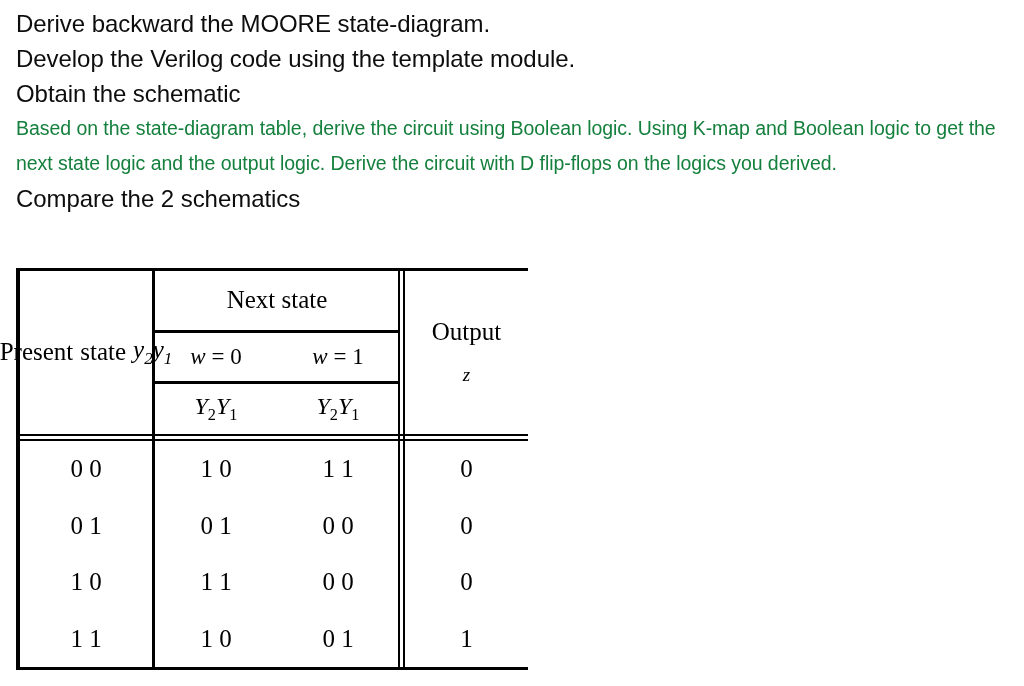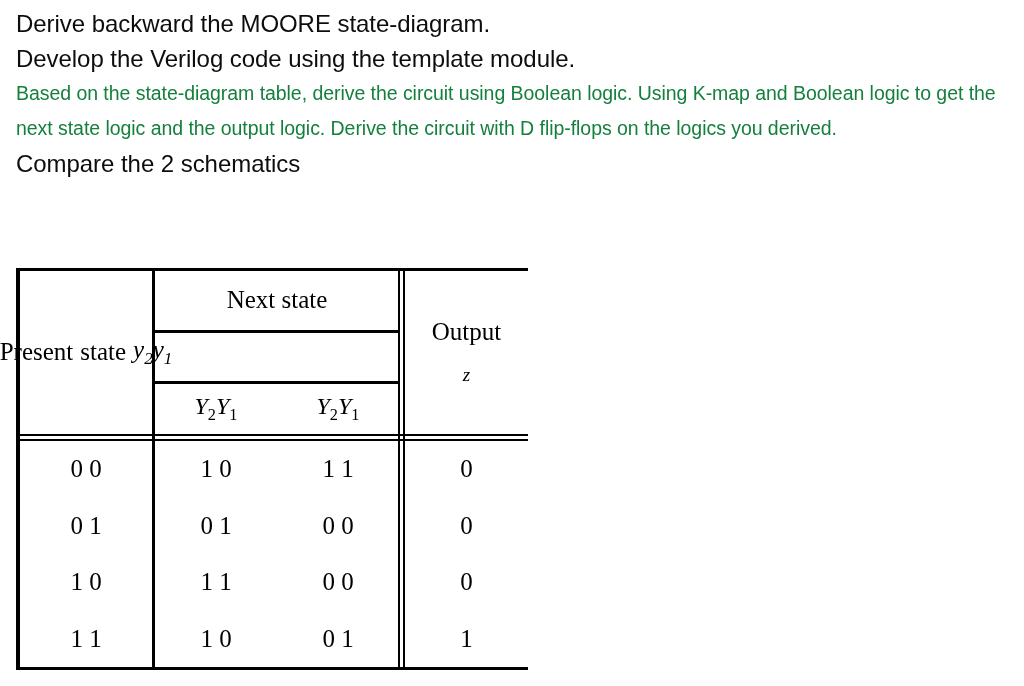--- a/index.html
+++ b/index.html
@@ -165,20 +165,21 @@
   .c-w0      { position: absolute; left: 139px; width: 122px; text-align: center; }
   .c-w1      { position: absolute; left: 261px; width: 122px; text-align: center; }
   .c-out     { position: absolute; left: 389px; width: 123px; text-align: center; }
 </style>
 </head>
 <body>
 
 <div id="instructions">
   <div class="instr-line">Derive backward the MOORE state-diagram.</div>
   <div class="instr-line">Develop the Verilog code using the template module.</div>
+  <div class="instr-line">Obtain the schematic</div>
   <div class="instr-para">Based on the state-diagram table, derive the circuit using Boolean logic. Using K-map and Boolean logic to get the next state logic and the output logic. Derive the circuit with D flip-flops on the logics you derived.</div>
   <div class="instr-line">Compare the 2 schematics</div>
 </div>
 
 <div id="state-table-wrap">
 
   <div class="rule rule-top"></div>
   <div class="rule rule-bottom"></div>
   <div class="rule rule-left"></div>
   <div class="rule rule-hdr-a"></div>
@@ -190,20 +191,24 @@
   <div class="rule rule-ns-b"></div>
 
   <div class="hdr-present">
     <div>Present</div>
     <div>state</div>
     <div class="sub"><span>y</span><sub>2</sub><span>y</span><sub>1</sub></div>
   </div>
 
   <div class="hdr-nextstate">Next state</div>
 
+  <div class="hdr-w">
+    <div class="w-cell"><span>w</span><span class="eqsign"> = </span><span class="wval">0</span></div>
+    <div class="w-cell"><span>w</span><span class="eqsign"> = </span><span class="wval">1</span></div>
+  </div>
 
   <div class="hdr-Y">
     <div class="y-cell"><span>Y</span><sub>2</sub><span>Y</span><sub>1</sub></div>
     <div class="y-cell"><span>Y</span><sub>2</sub><span>Y</span><sub>1</sub></div>
   </div>
 
   <div class="hdr-output">
     <div>Output</div>
     <div class="zsym">z</div>
   </div>

